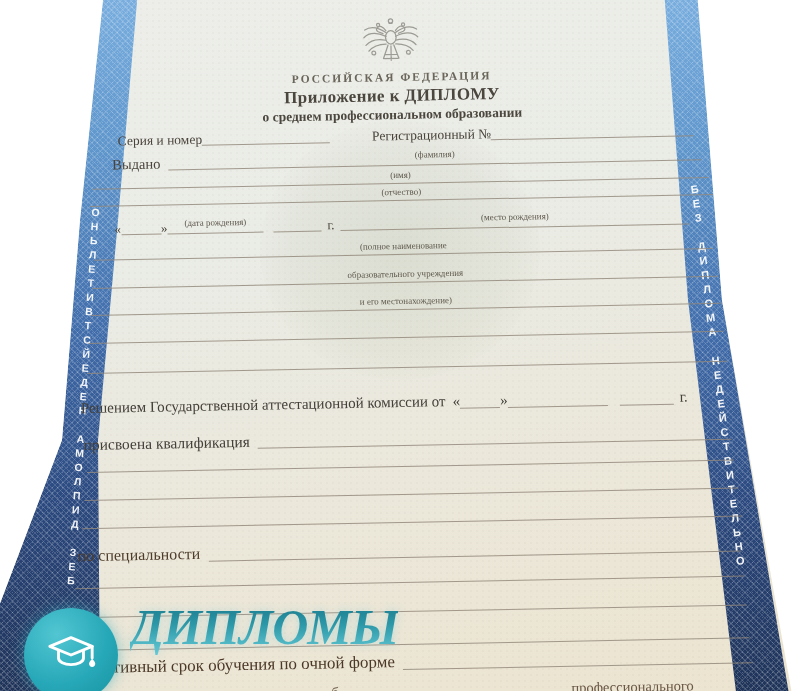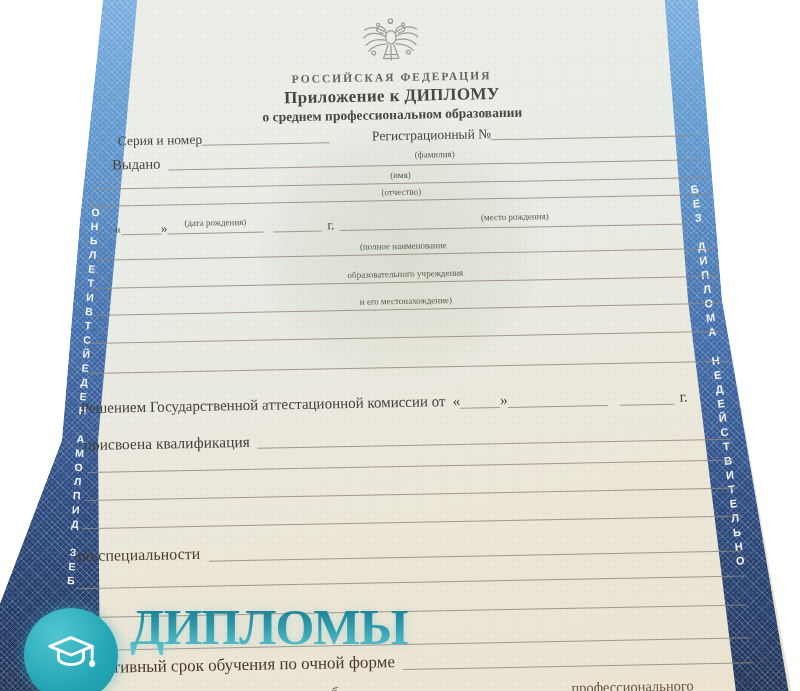--- a/index.html
+++ b/index.html
@@ -45,21 +45,21 @@
   .sp{flex:0 0 auto;}
   
   #logo{position:absolute;left:24px;top:608px;display:flex;align-items:flex-start;}
   #logo-badge{width:94px;height:94px;border-radius:50%;flex:0 0 auto;
     background:radial-gradient(circle at 35% 28%,#52c6d2 0%,#27a8b8 55%,#16929f 100%);
     box-shadow:0 0 14px rgba(45,170,185,.55);display:flex;align-items:center;justify-content:center;}
   #logo-word{margin-left:12px;margin-top:-8px;font-size:50px;line-height:1.1;font-weight:bold;
     font-family:"Liberation Serif",serif;letter-spacing:-1px;
     background:linear-gradient(180deg,#177688 0%,#2d98a8 45%,#66cad6 100%);
     -webkit-background-clip:text;background-clip:text;color:transparent;
-    filter:drop-shadow(0 0 5px rgba(130,205,215,.45));}
+    filter:drop-shadow(0 0 5px rgba(130,205,215,.45));font-style:italic;}
   .cut{position:absolute;color:#6a5845;line-height:1;}
 </style>
 </head>
 <body>
 
 <div id="paper">
   <div class="strip" id="strip-left"></div>
   <div class="strip" id="strip-right"></div>
   <div class="strip-text" id="strip-left-text">ОНЬЛЕТИВТСЙЕДЕН АМОЛПИД ЗЕБ</div>
   <div class="strip-text" id="strip-right-text">БЕЗ ДИПЛОМА НЕДЕЙСТВИТЕЛЬНО</div>

